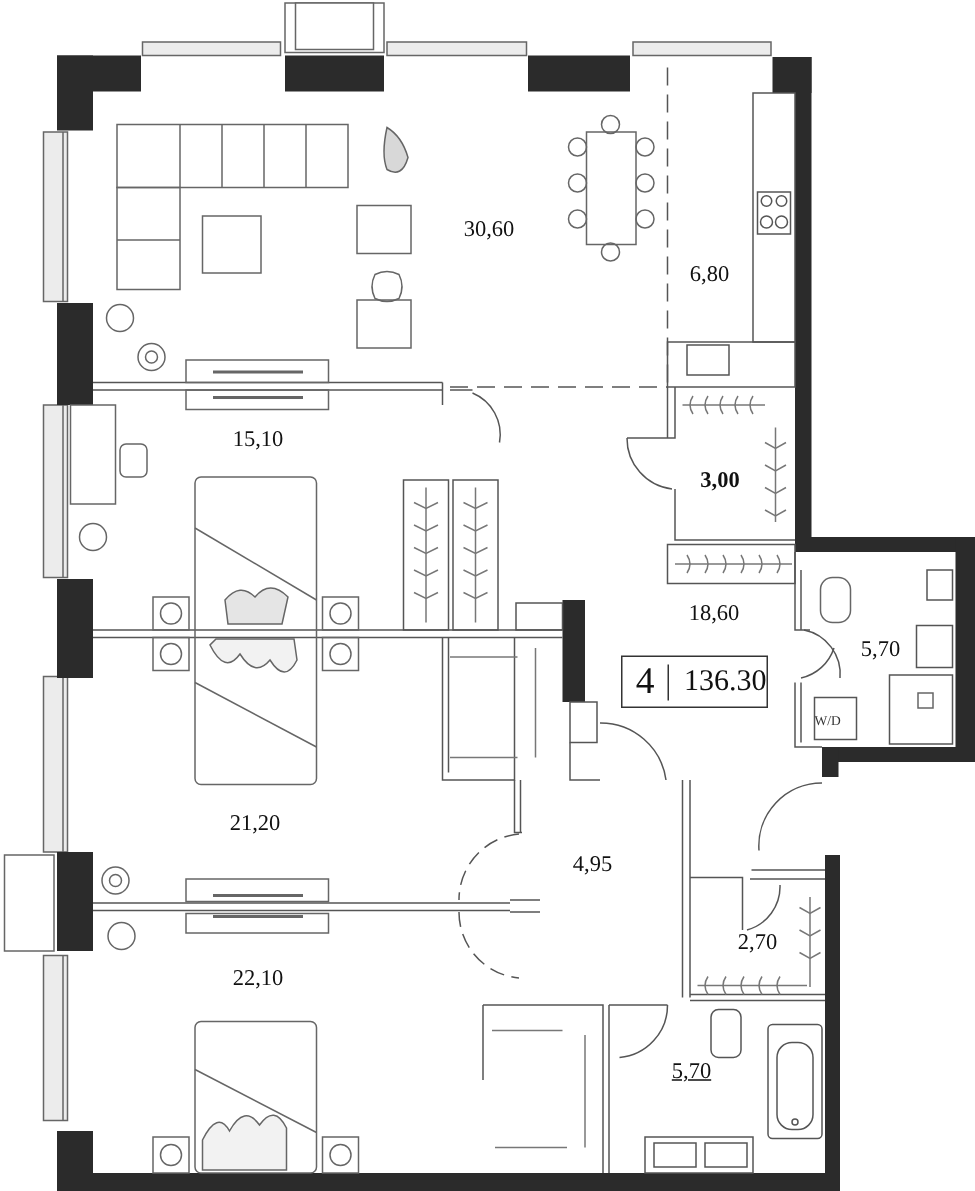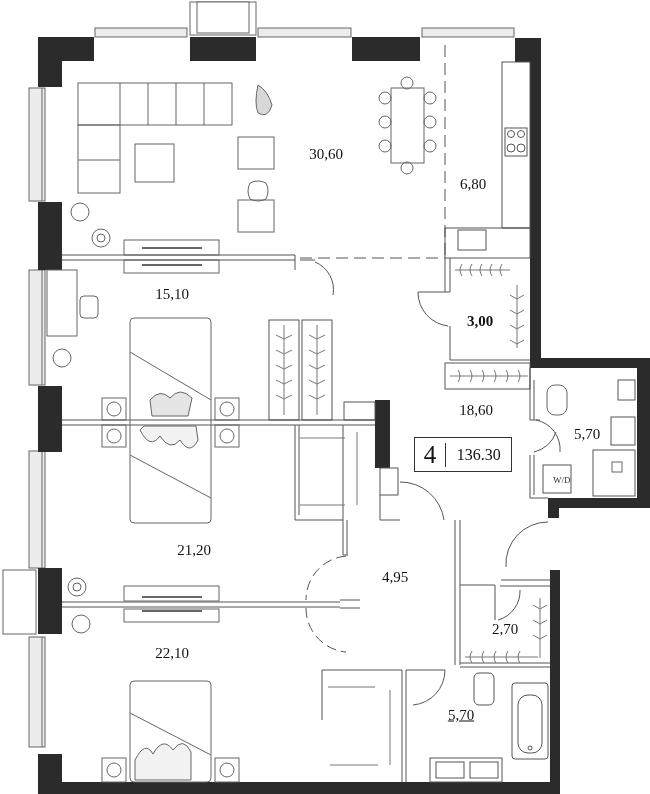--- a/index.html
+++ b/index.html
@@ -2,22 +2,22 @@
 <html><head>
 <meta charset="utf-8">
 <style>
   html, body { margin:0; padding:0; background:#ffffff; }
   body { width:650px; height:794px; position:relative; overflow:hidden; font-family:"DejaVu Serif","Liberation Serif",serif; }
   #plan { position:absolute; left:0; top:0; width:590px; height:794px; }
   .area-label { position:absolute; font-family:"Liberation Serif","DejaVu Serif",serif; font-size:15px; color:#111; white-space:nowrap; transform:translate(-50%,-50%); }
   .info-box { position:absolute; left:414px; top:437px; width:96px; height:33px; border:1.3px solid #333; background:#fff; display:flex; align-items:center; font-family:"Liberation Serif","DejaVu Serif",serif; color:#111; }
   .info-rooms { width:30px; text-align:center; font-size:25px; }
   .info-sep { width:1.3px; height:24px; background:#333; }
-  .info-area { flex:1; text-align:center; font-size:16px; }
-  .wd-label { position:absolute; left:543px; top:475px; font-family:"Liberation Serif",serif; font-size:9px; color:#333;padding-left:10px; }
+  .info-area { flex:1; text-align:right; font-size:20px; }
+  .wd-label { position:absolute; left:543px; top:475px; font-family:"Liberation Serif",serif; font-size:9px; color:#333; }
 </style>
 </head>
 <body>
 
 <div id="plan">
 <svg width="650" height="794" viewBox="0 0 650 794" xmlns="http://www.w3.org/2000/svg">
   <g fill="none" stroke="#666" stroke-width="1">
 
     <rect x="95" y="28" width="92" height="9" fill="#ececec"></rect>
     <rect x="258" y="28" width="93" height="9" fill="#ececec"></rect>
@@ -256,21 +256,21 @@
   </g>
 </svg>
 
 
 <div class="area-label" style="left:326px;top:154px;">30,60</div>
 <div class="area-label" style="left:473px;top:156px;margin-top:28px;">6,80</div>
 <div class="area-label" style="left:172px;top:294px;">15,10</div>
 <div class="area-label" style="left:480px;top:321px;font-weight:bold;">3,00</div>
 <div class="area-label" style="left:476px;top:410px;">18,60</div>
 <div class="area-label" style="left:587px;top:434px;">5,70</div>
-<div class="area-label" style="left:170px;top:550px;margin-left:24px;">21,20</div>
+<div class="area-label" style="left:170px;top:550px;">21,20</div>
 <div class="area-label" style="left:395px;top:577px;">4,95</div>
 <div class="area-label" style="left:505px;top:629px;">2,70</div>
 <div class="area-label" style="left:172px;top:653px;text-align:center;">22,10</div>
 <div class="area-label" style="left:461px;top:715px;text-decoration:underline;">5,70</div>
 
 
 <div class="wd-label">W/D</div>
 
 
 <div class="info-box">

